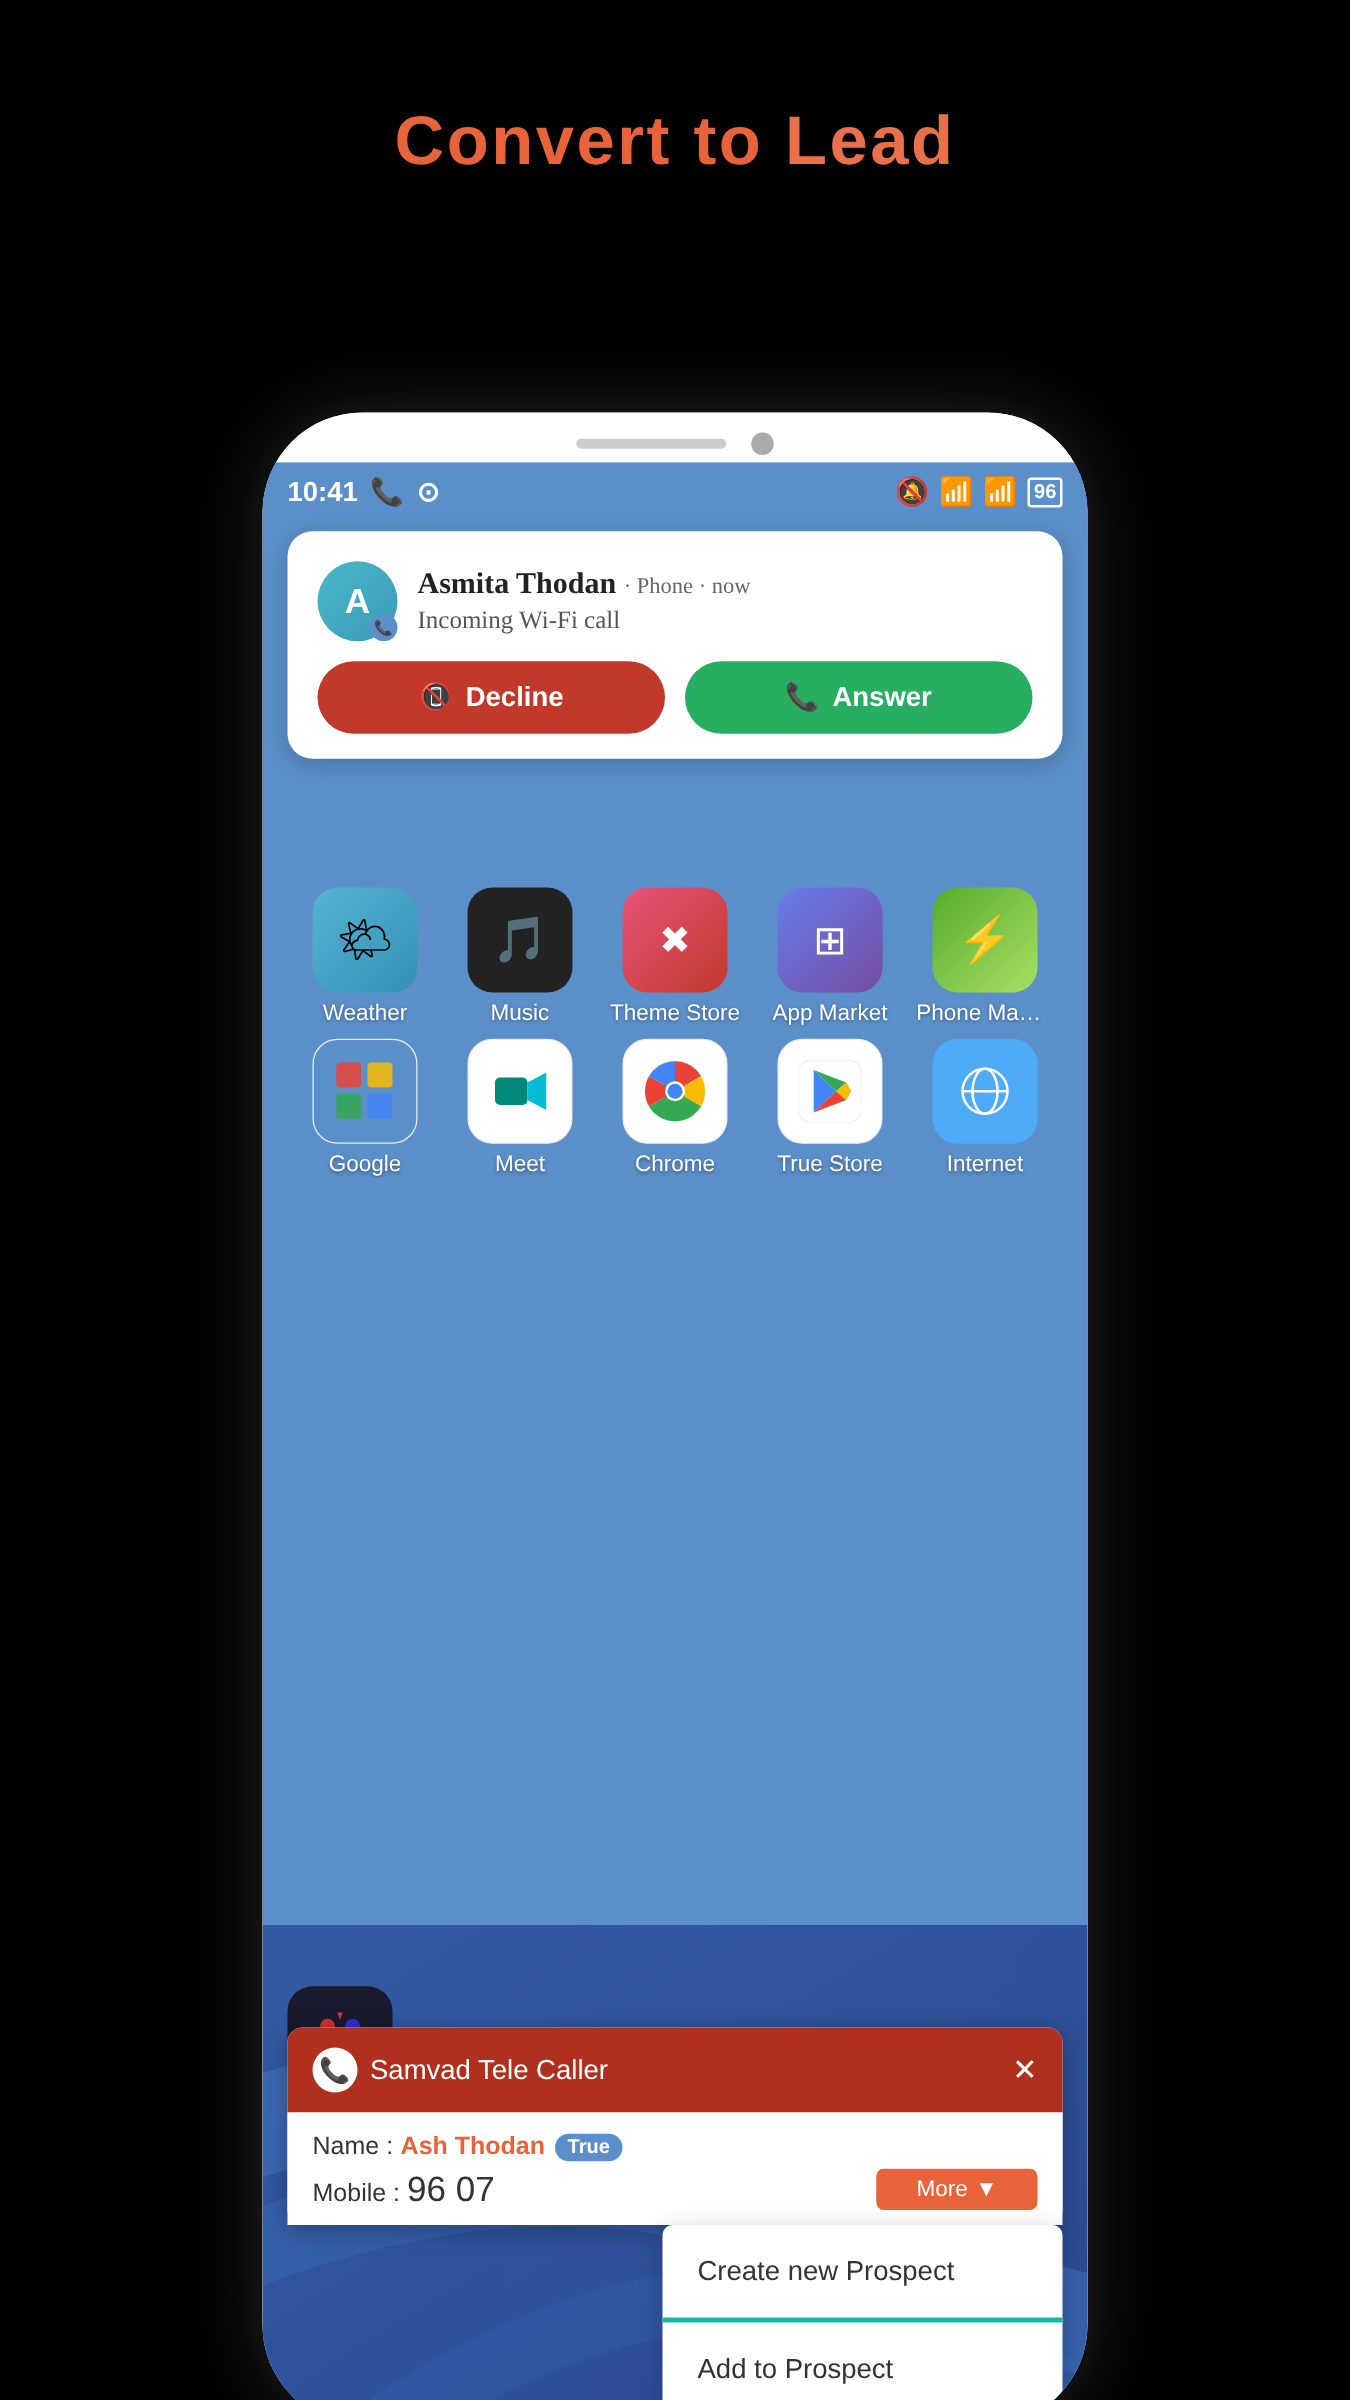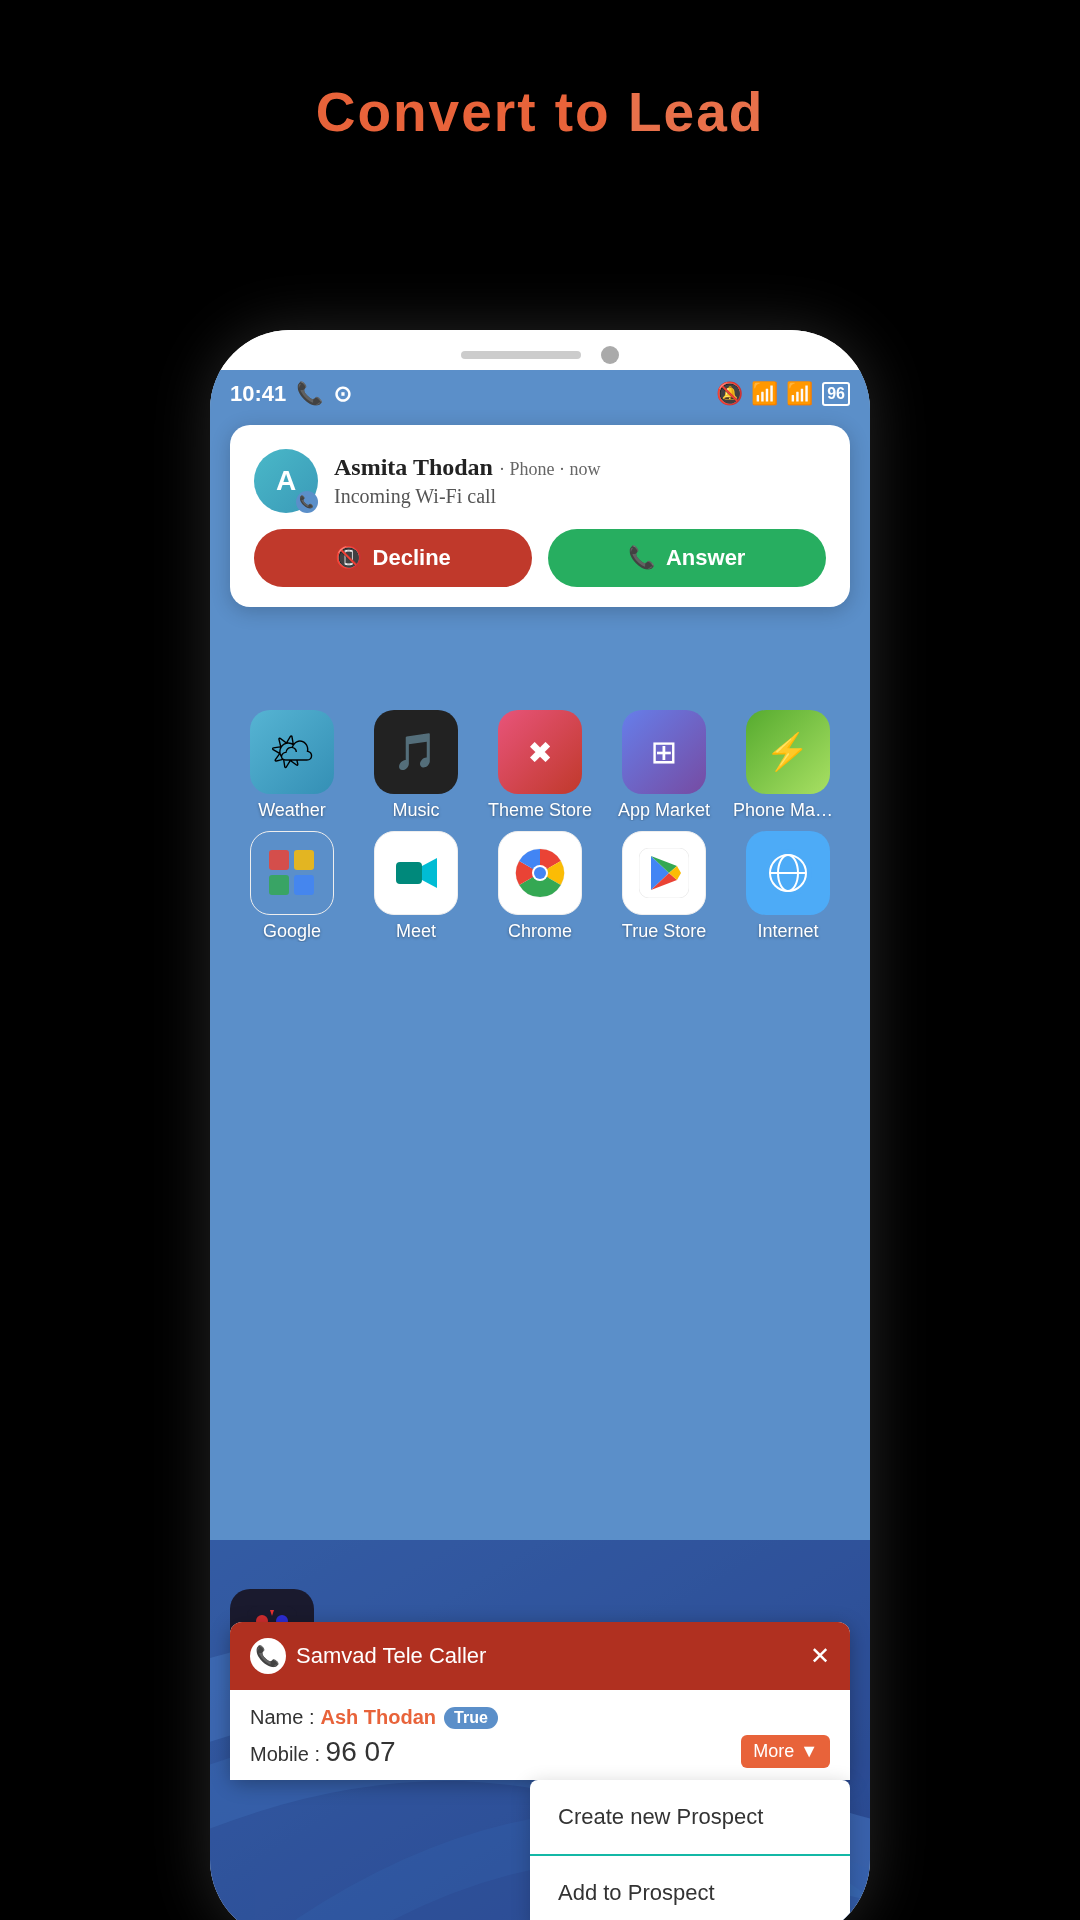--- a/index.html
+++ b/index.html
@@ -324,21 +324,21 @@
     .samvad-mobile-val {
       font-size: 28px;
       color: #333;
       font-weight: 400;
     }
     .more-btn {
       background: #e8633a;
       color: #fff;
       border: none;
       border-radius: 6px;
-      padding: 6px 12px;
+      padding: 6px 32px;
       font-size: 18px;
       cursor: pointer;
       display: flex;
       align-items: center;
       gap: 6px;
       text-align: center;
     }
 
     
     .dropdown-menu {
@@ -350,21 +350,21 @@
       box-shadow: 0 4px 20px rgba(0,0,0,0.2);
       min-width: 320px;
       z-index: 30;
       overflow: hidden;
     }
     .dropdown-item {
       padding: 24px 28px;
       font-size: 22px;
       color: #333;
       cursor: pointer;
-      border-bottom: 2px solid #14b8a6;
+      border-bottom: 4px solid #14b8a6;
     }
     .dropdown-item:last-child { border-bottom: none; }
 
     
     .bottom-nav {
       position: absolute;
       bottom: 10px;
       left: 0; right: 0;
       display: flex;
       justify-content: center;

